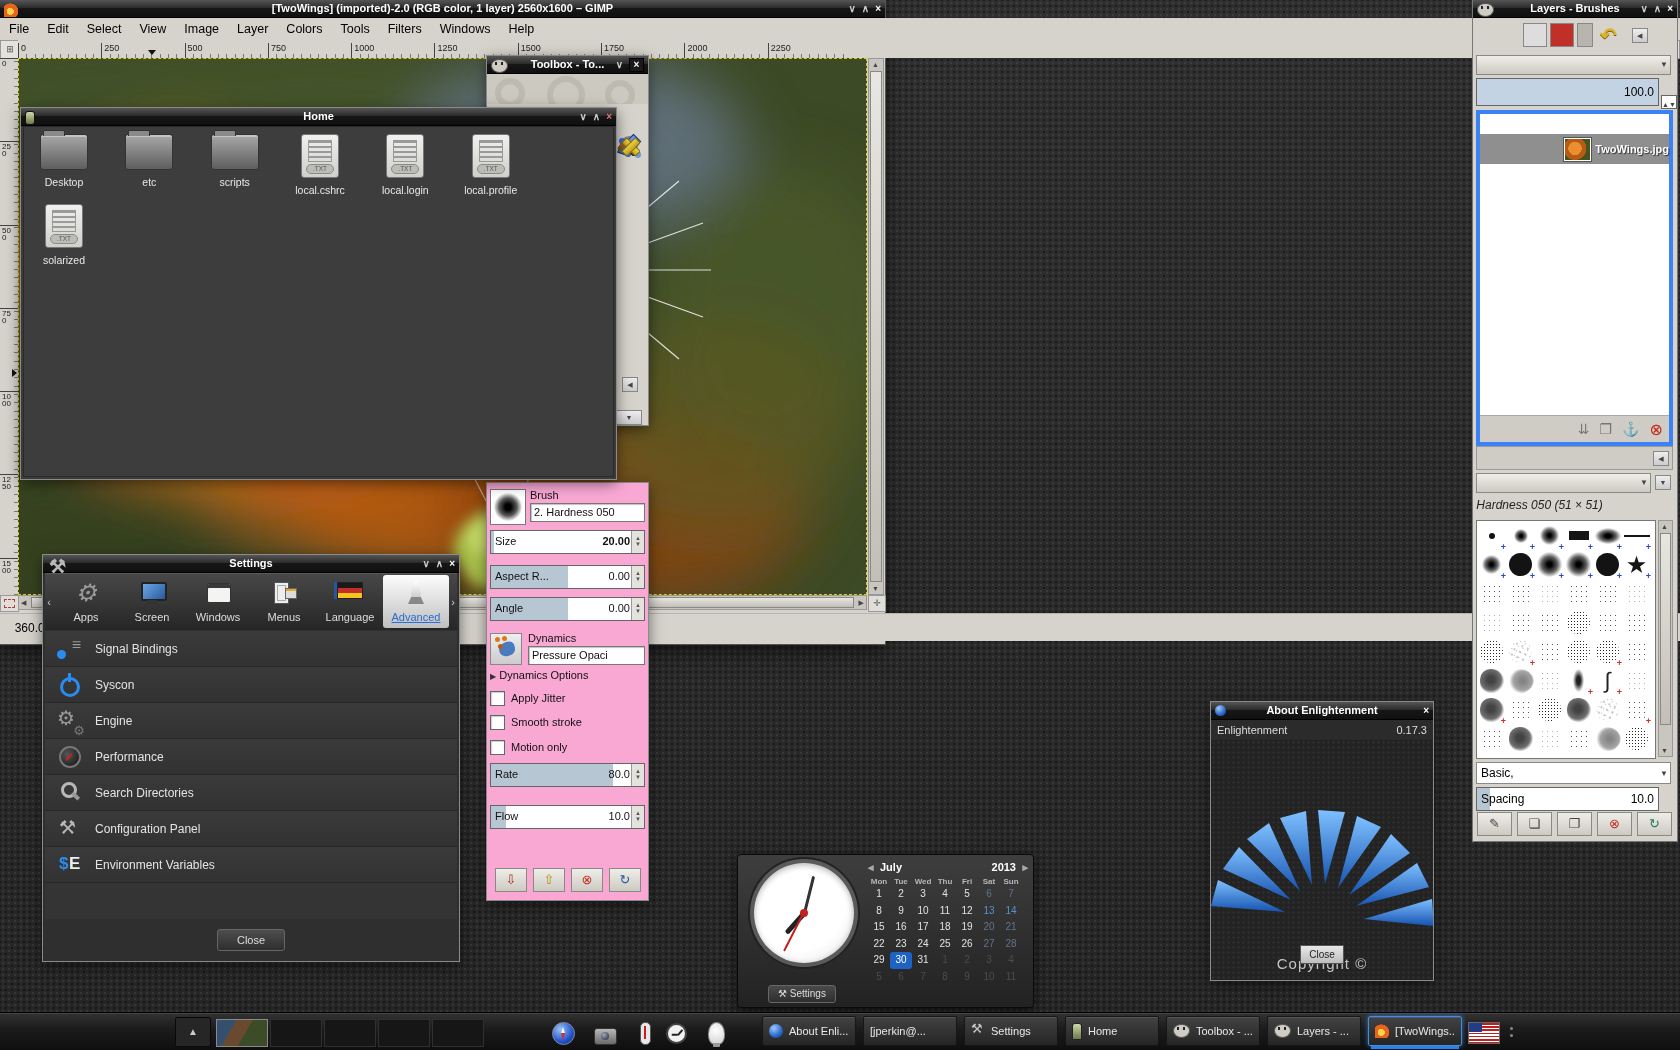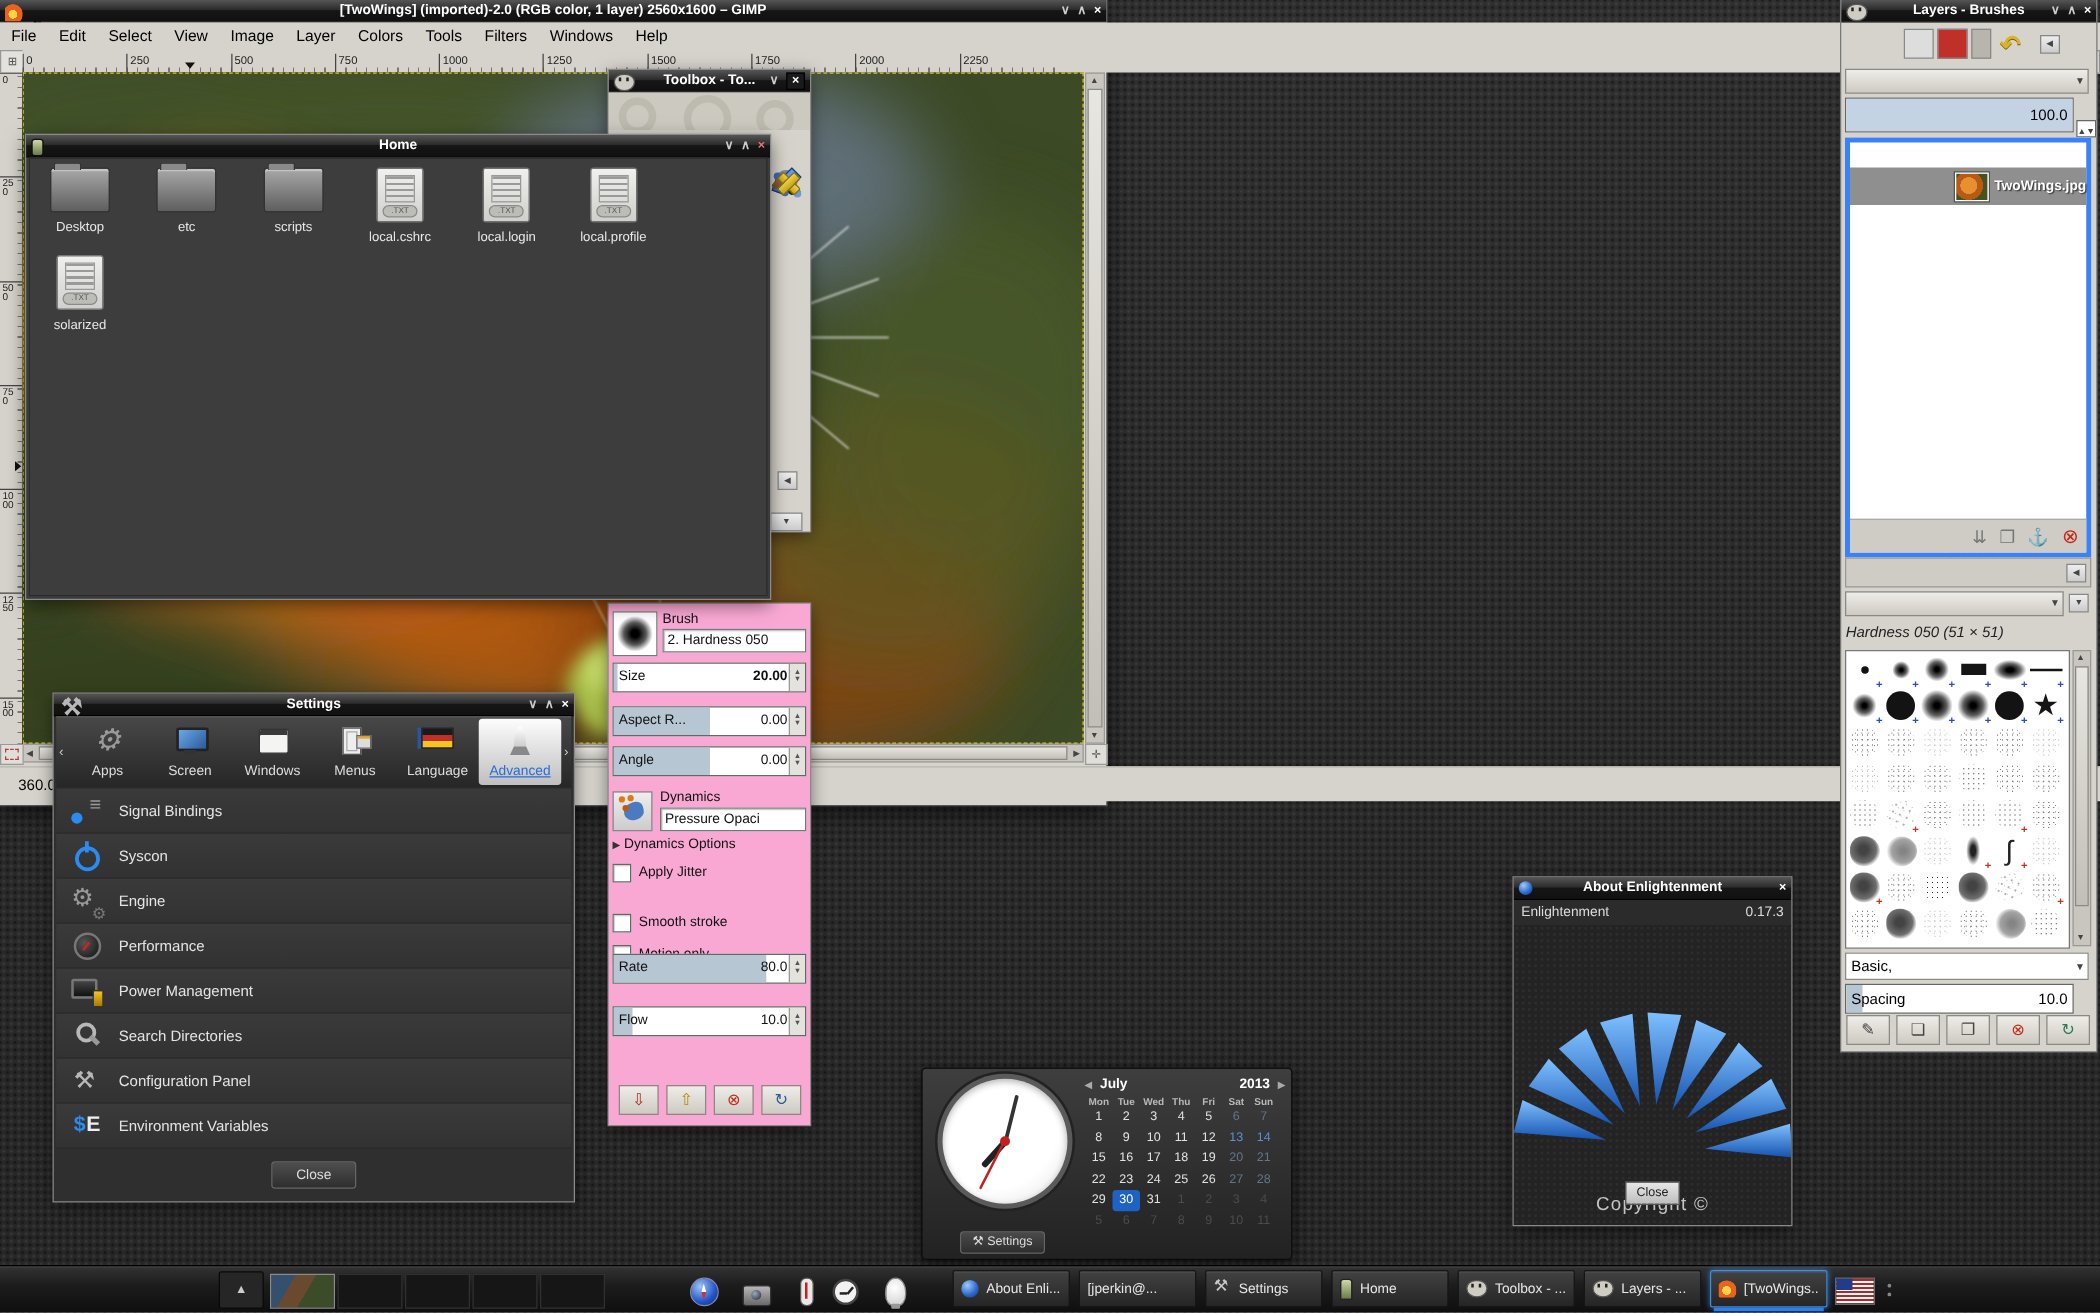--- a/index.html
+++ b/index.html
@@ -669,21 +669,21 @@
   <div class="row" style="top:148px">
     <span class="dynbtn" style="position:absolute;left:0;top:2px"></span>
     <b style="position:absolute;left:38px;top:1px;font-weight:normal">Dynamics</b>
     <span class="optfield" style="left:38px;top:15px;right:0">Pressure Opaci</span>
   </div>
   <div class="row" style="top:186px">
     <span style="font-size:8px;color:#333">▶</span> <span>Dynamics Options</span>
   </div>
   <div class="row" style="top:206px">
 
-      <div class="chk" style="margin-bottom:22px">
+      <div class="chk" style="margin-bottom:6px">
         <span class="cb"></span>
         <b style="font-weight:normal">Apply Jitter</b>
       </div>
 
       <div class="chk" style="margin-bottom:7px">
         <span class="cb"></span>
         <b style="font-weight:normal">Smooth stroke</b>
       </div>
 
       <div class="chk" style="margin-bottom:7px">
@@ -957,24 +957,20 @@
       <div class="srow">
         <span class="li-ic ic-engine"></span>
         <b style="font-weight:normal">Engine</b>
       </div>
 
       <div class="srow">
         <span class="li-ic ic-gauge"></span>
         <b style="font-weight:normal">Performance</b>
       </div>
 
-      <div class="srow">
-        <span class="li-ic ic-power"></span>
-        <b style="font-weight:normal">Power Management</b>
-      </div>
 
       <div class="srow">
         <span class="li-ic ic-search"></span>
         <b style="font-weight:normal">Search Directories</b>
       </div>
 
       <div class="srow">
         <span class="li-ic ic-wrench"></span>
         <b style="font-weight:normal">Configuration Panel</b>
       </div>

